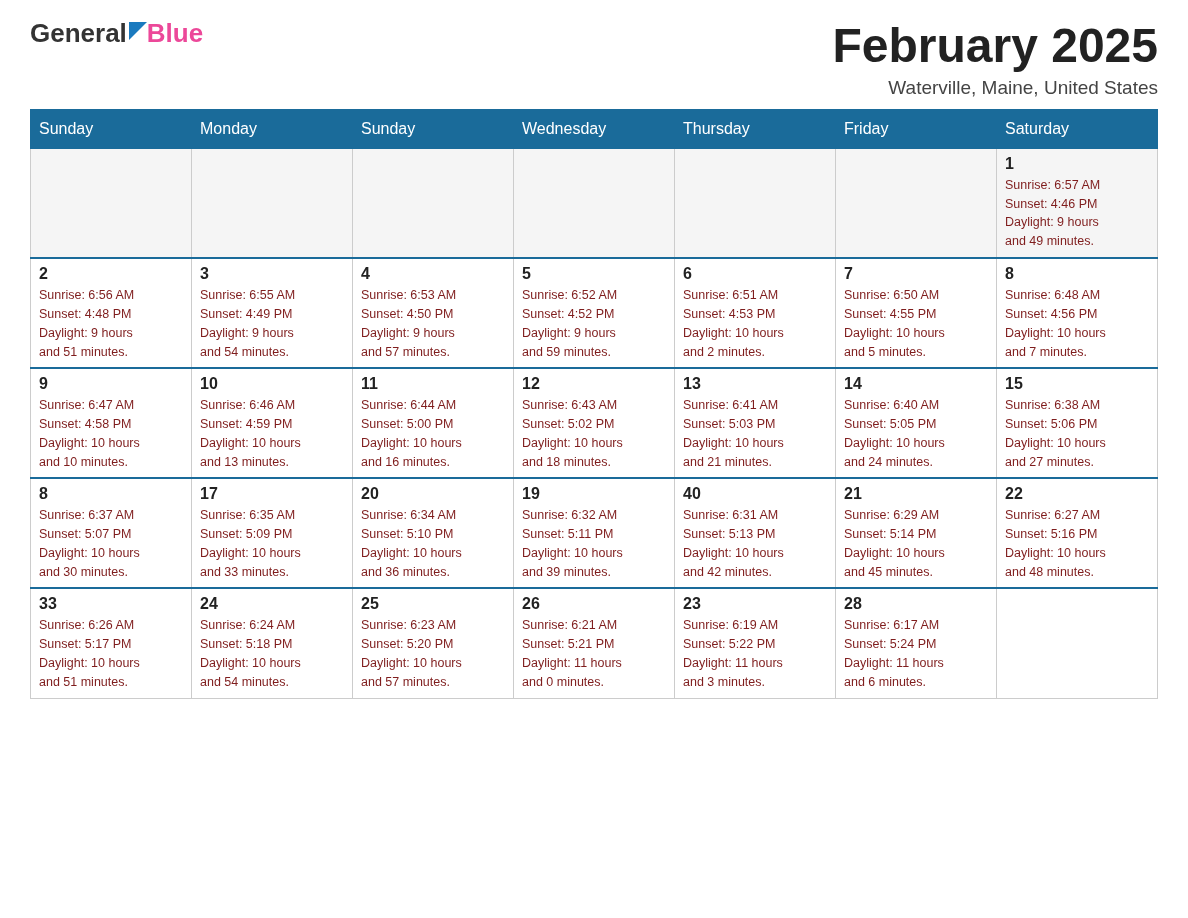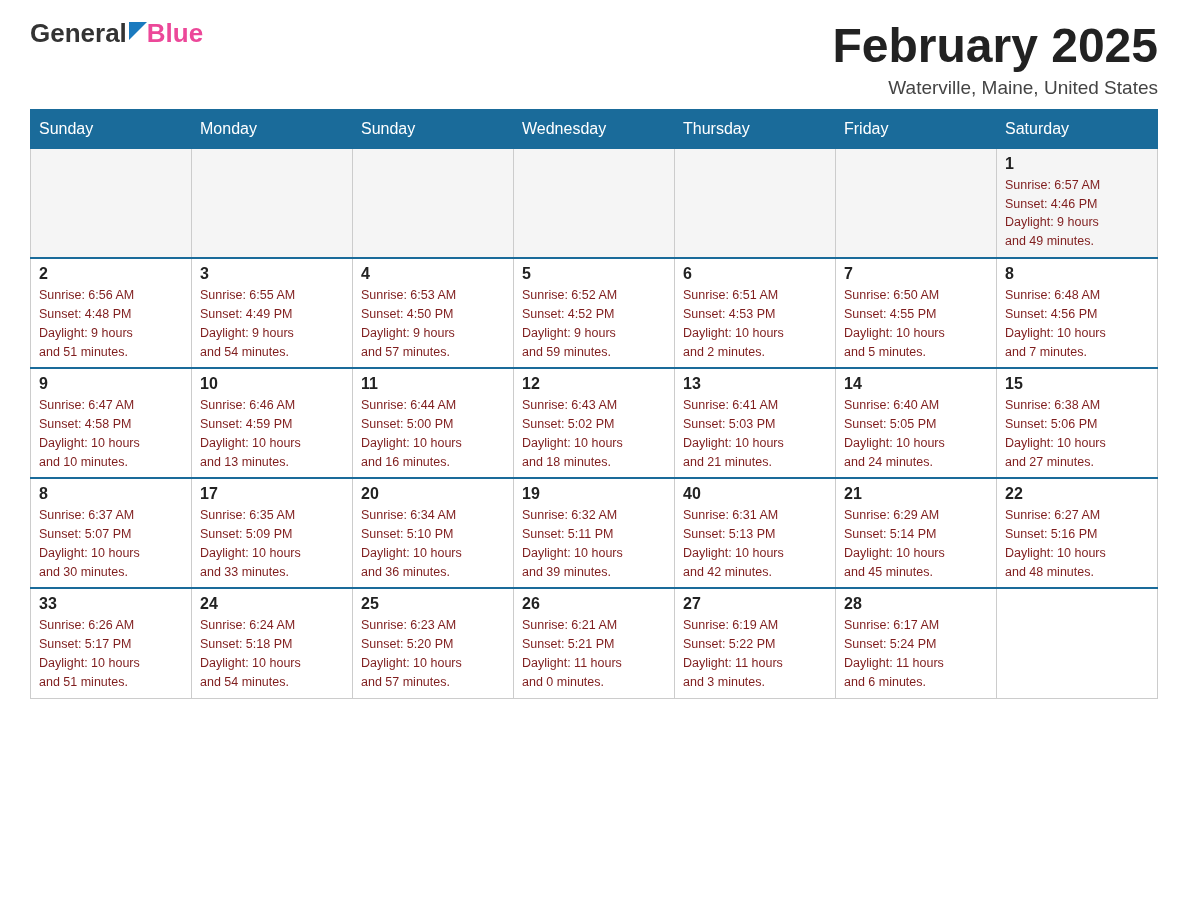--- a/index.html
+++ b/index.html
@@ -238,21 +238,21 @@
         </td>
         <td>
           <span class="day-num">25</span>
           <div class="day-info">Sunrise: 6:23 AM<br>Sunset: 5:20 PM<br>Daylight: 10 hours<br>and 57 minutes.</div>
         </td>
         <td>
           <span class="day-num">26</span>
           <div class="day-info">Sunrise: 6:21 AM<br>Sunset: 5:21 PM<br>Daylight: 11 hours<br>and 0 minutes.</div>
         </td>
         <td>
-          <span class="day-num">27</span>
+          <span class="day-num">23</span>
           <div class="day-info">Sunrise: 6:19 AM<br>Sunset: 5:22 PM<br>Daylight: 11 hours<br>and 3 minutes.</div>
         </td>
         <td>
           <span class="day-num">28</span>
           <div class="day-info">Sunrise: 6:17 AM<br>Sunset: 5:24 PM<br>Daylight: 11 hours<br>and 6 minutes.</div>
         </td>
         <td class="empty-cell"></td>
       </tr>
     </tbody>
 </table>

